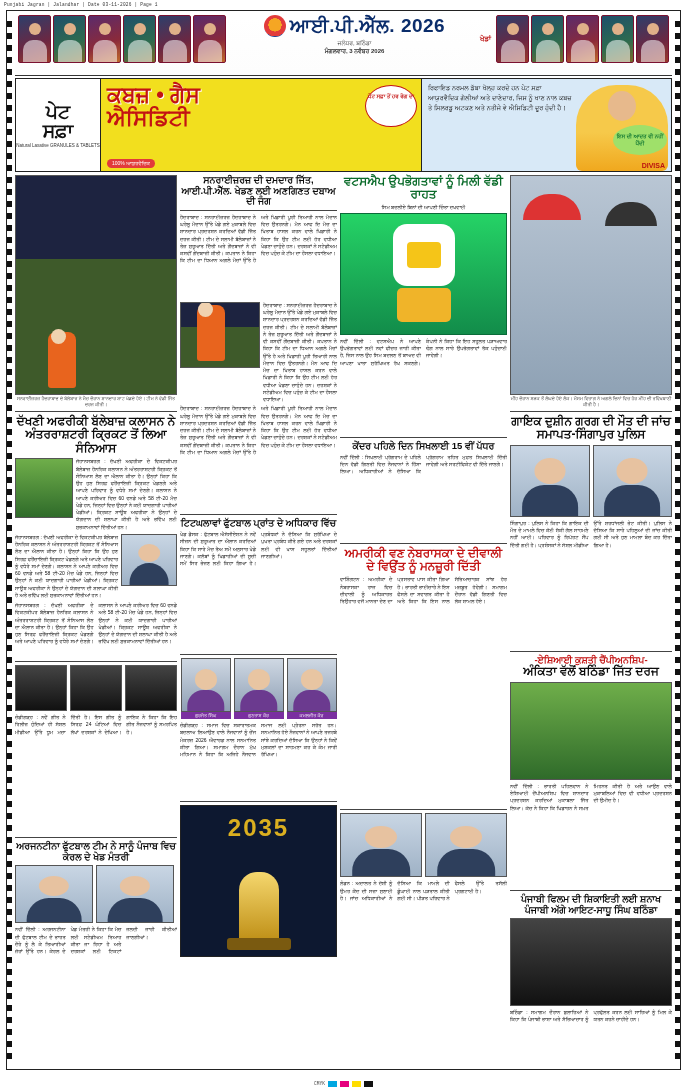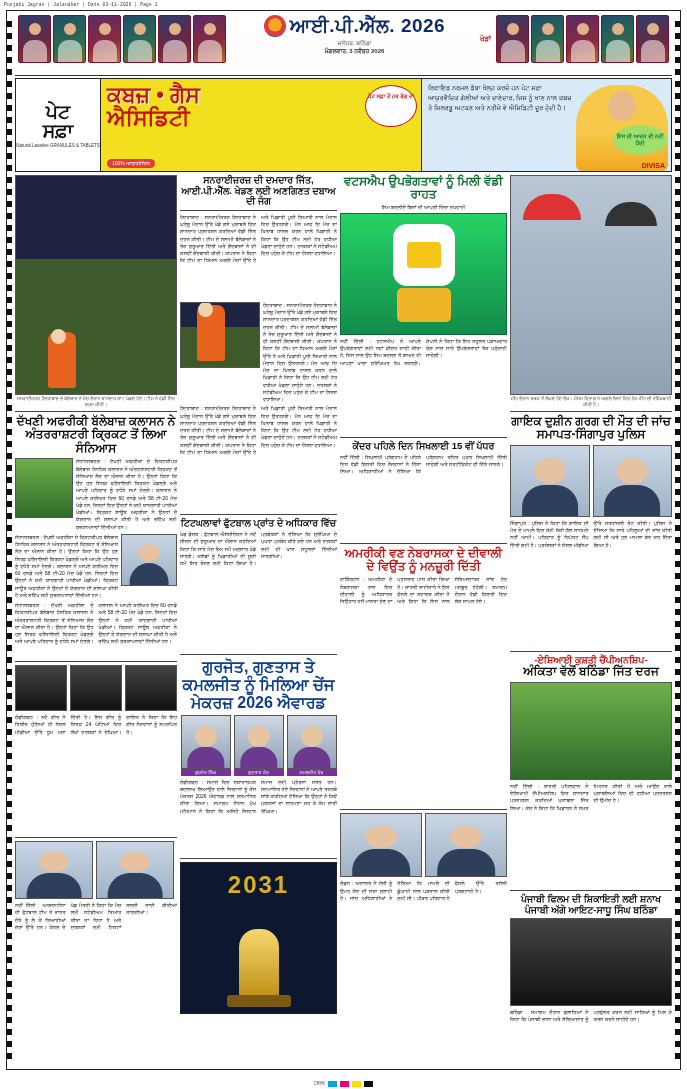--- a/index.html
+++ b/index.html
@@ -340,20 +340,21 @@
           </div>
           <div class="body-text cols2" style="height:56px;overflow:hidden;">ਜੋਹਾਨਸਬਰਗ : ਦੱਖਣੀ ਅਫਰੀਕਾ ਦੇ ਵਿਕਟਕੀਪਰ ਬੱਲੇਬਾਜ਼ ਹੈਨਰਿਕ ਕਲਾਸਨ ਨੇ ਅੰਤਰਰਾਸ਼ਟਰੀ ਕ੍ਰਿਕਟ ਤੋਂ ਸੰਨਿਆਸ ਲੈਣ ਦਾ ਐਲਾਨ ਕੀਤਾ ਹੈ। ਉਨ੍ਹਾਂ ਕਿਹਾ ਕਿ ਉਹ ਹੁਣ ਸਿਰਫ਼ ਫਰੈਂਚਾਇਜ਼ੀ ਕ੍ਰਿਕਟ ਖੇਡਣਗੇ ਅਤੇ ਆਪਣੇ ਪਰਿਵਾਰ ਨੂੰ ਵਧੇਰੇ ਸਮਾਂ ਦੇਣਗੇ। ਕਲਾਸਨ ਨੇ ਆਪਣੇ ਕਰੀਅਰ ਵਿਚ 60 ਵਨਡੇ ਅਤੇ 58 ਟੀ-20 ਮੈਚ ਖੇਡੇ ਹਨ, ਜਿਨ੍ਹਾਂ ਵਿਚ ਉਨ੍ਹਾਂ ਨੇ ਕਈ ਯਾਦਗਾਰੀ ਪਾਰੀਆਂ ਖੇਡੀਆਂ। ਕ੍ਰਿਕਟ ਸਾਊਥ ਅਫਰੀਕਾ ਨੇ ਉਨ੍ਹਾਂ ਦੇ ਯੋਗਦਾਨ ਦੀ ਸ਼ਲਾਘਾ ਕੀਤੀ ਹੈ ਅਤੇ ਭਵਿੱਖ ਲਈ ਸ਼ੁਭਕਾਮਨਾਵਾਂ ਦਿੱਤੀਆਂ ਹਨ।</div>
           <div class="rule"></div>
           <div class="fig-row" style="margin:3px 0;">
             <div class="photo ph-dark smallpic" style="width:50px;height:44px;"></div>
             <div class="photo ph-dark smallpic" style="width:50px;height:44px;"></div>
             <div class="photo ph-dark smallpic" style="width:50px;height:44px;"></div>
           </div>
           <div class="body-text cols3" style="height:120px;overflow:hidden;">ਚੰਡੀਗੜ੍ਹ : ਨਵੇਂ ਗੀਤ ਨੇ ਰਿਲੀਜ਼ ਹੁੰਦਿਆਂ ਹੀ ਸੋਸ਼ਲ ਮੀਡੀਆ ਉੱਤੇ ਧੂਮ ਮਚਾ ਦਿੱਤੀ ਹੈ। ਇਸ ਗੀਤ ਨੂੰ ਸਿਰਫ਼ 24 ਘੰਟਿਆਂ ਵਿਚ ਲੱਖਾਂ ਦਰਸ਼ਕਾਂ ਨੇ ਦੇਖਿਆ। ਗਾਇਕ ਨੇ ਕਿਹਾ ਕਿ ਇਹ ਗੀਤ ਨੌਜਵਾਨਾਂ ਨੂੰ ਸਮਰਪਿਤ ਹੈ।</div>
           <div class="rule"></div>
+          <div class="hl h9">ਅਰਜਨਟੀਨਾ ਫੁੱਟਬਾਲ ਟੀਮ ਨੇ ਸਾਨੂੰ ਪੰਜਾਬ ਵਿਚ ਕੇਰਲ ਦੇ ਖੇਡ ਮੰਤਰੀ</div>
           <div class="fig-row" style="margin:3px 0;">
             <div class="photo ph-person smallpic" style="width:76px;height:56px;"></div>
             <div class="photo ph-person smallpic" style="width:76px;height:56px;"></div>
           </div>
           <div class="body-text cols3" style="height:92px;overflow:hidden;">ਨਵੀਂ ਦਿੱਲੀ : ਅਰਜਨਟੀਨਾ ਦੀ ਫੁੱਟਬਾਲ ਟੀਮ ਦੇ ਭਾਰਤ ਦੌਰੇ ਨੂੰ ਲੈ ਕੇ ਤਿਆਰੀਆਂ ਜ਼ੋਰਾਂ ਉੱਤੇ ਹਨ। ਕੇਰਲ ਦੇ ਖੇਡ ਮੰਤਰੀ ਨੇ ਕਿਹਾ ਕਿ ਮੈਚ ਲਈ ਸਟੇਡੀਅਮ ਤਿਆਰ ਕੀਤਾ ਜਾ ਰਿਹਾ ਹੈ ਅਤੇ ਦਰਸ਼ਕਾਂ ਲਈ ਟਿਕਟਾਂ ਜਲਦੀ ਜਾਰੀ ਕੀਤੀਆਂ ਜਾਣਗੀਆਂ।</div>
         </div>
 
         <div class="col c2">
           <div class="hl h9">ਸਨਰਾਈਜ਼ਰਜ਼ ਦੀ ਦਮਦਾਰ ਜਿੱਤ, ਆਈ.ਪੀ.ਐੱਲ. ਖੇਡਣ ਲਈ ਅਣਗਿਣਤ ਦਬਾਅ ਦੀ ਜੰਗ</div>
           <div class="rule"></div>
@@ -363,40 +364,39 @@
             <div class="body-text" style="flex:1;">ਹੈਦਰਾਬਾਦ : ਸਨਰਾਈਜ਼ਰਜ਼ ਹੈਦਰਾਬਾਦ ਨੇ ਘਰੇਲੂ ਮੈਦਾਨ ਉੱਤੇ ਖੇਡੇ ਗਏ ਮੁਕਾਬਲੇ ਵਿਚ ਸ਼ਾਨਦਾਰ ਪ੍ਰਦਰਸ਼ਨ ਕਰਦਿਆਂ ਵੱਡੀ ਜਿੱਤ ਦਰਜ ਕੀਤੀ। ਟੀਮ ਦੇ ਸਲਾਮੀ ਬੱਲੇਬਾਜ਼ਾਂ ਨੇ ਤੇਜ਼ ਸ਼ੁਰੂਆਤ ਦਿੱਤੀ ਅਤੇ ਗੇਂਦਬਾਜ਼ਾਂ ਨੇ ਵੀ ਕਸਵੀਂ ਗੇਂਦਬਾਜ਼ੀ ਕੀਤੀ। ਕਪਤਾਨ ਨੇ ਕਿਹਾ ਕਿ ਟੀਮ ਦਾ ਧਿਆਨ ਅਗਲੇ ਮੈਚਾਂ ਉੱਤੇ ਹੈ ਅਤੇ ਖਿਡਾਰੀ ਪੂਰੀ ਤਿਆਰੀ ਨਾਲ ਮੈਦਾਨ ਵਿਚ ਉਤਰਨਗੇ। ਮੈਨ ਆਫ ਦਿ ਮੈਚ ਦਾ ਖਿਤਾਬ ਹਾਸਲ ਕਰਨ ਵਾਲੇ ਖਿਡਾਰੀ ਨੇ ਕਿਹਾ ਕਿ ਉਹ ਟੀਮ ਲਈ ਹੋਰ ਵਧੀਆ ਖੇਡਣਾ ਚਾਹੁੰਦੇ ਹਨ। ਦਰਸ਼ਕਾਂ ਨੇ ਸਟੇਡੀਅਮ ਵਿਚ ਪਹੁੰਚ ਕੇ ਟੀਮ ਦਾ ਹੌਸਲਾ ਵਧਾਇਆ।</div>
           </div>
           <div class="body-text cols2" style="height:106px;overflow:hidden;">ਹੈਦਰਾਬਾਦ : ਸਨਰਾਈਜ਼ਰਜ਼ ਹੈਦਰਾਬਾਦ ਨੇ ਘਰੇਲੂ ਮੈਦਾਨ ਉੱਤੇ ਖੇਡੇ ਗਏ ਮੁਕਾਬਲੇ ਵਿਚ ਸ਼ਾਨਦਾਰ ਪ੍ਰਦਰਸ਼ਨ ਕਰਦਿਆਂ ਵੱਡੀ ਜਿੱਤ ਦਰਜ ਕੀਤੀ। ਟੀਮ ਦੇ ਸਲਾਮੀ ਬੱਲੇਬਾਜ਼ਾਂ ਨੇ ਤੇਜ਼ ਸ਼ੁਰੂਆਤ ਦਿੱਤੀ ਅਤੇ ਗੇਂਦਬਾਜ਼ਾਂ ਨੇ ਵੀ ਕਸਵੀਂ ਗੇਂਦਬਾਜ਼ੀ ਕੀਤੀ। ਕਪਤਾਨ ਨੇ ਕਿਹਾ ਕਿ ਟੀਮ ਦਾ ਧਿਆਨ ਅਗਲੇ ਮੈਚਾਂ ਉੱਤੇ ਹੈ ਅਤੇ ਖਿਡਾਰੀ ਪੂਰੀ ਤਿਆਰੀ ਨਾਲ ਮੈਦਾਨ ਵਿਚ ਉਤਰਨਗੇ। ਮੈਨ ਆਫ ਦਿ ਮੈਚ ਦਾ ਖਿਤਾਬ ਹਾਸਲ ਕਰਨ ਵਾਲੇ ਖਿਡਾਰੀ ਨੇ ਕਿਹਾ ਕਿ ਉਹ ਟੀਮ ਲਈ ਹੋਰ ਵਧੀਆ ਖੇਡਣਾ ਚਾਹੁੰਦੇ ਹਨ। ਦਰਸ਼ਕਾਂ ਨੇ ਸਟੇਡੀਅਮ ਵਿਚ ਪਹੁੰਚ ਕੇ ਟੀਮ ਦਾ ਹੌਸਲਾ ਵਧਾਇਆ।</div>
 
 
           <div class="rule"></div>
           <div class="hl h9">ਟਿਟਘਲਾਵਾਂ ਫੁੱਟਬਾਲ ਪ੍ਰਾਂਤ ਦੇ ਅਧਿਕਾਰ ਵਿੱਚ</div>
           <div class="body-text cols2" style="height:120px;overflow:hidden;margin-top:2px;">ਖੇਡ ਡੈਸਕ : ਫੁੱਟਬਾਲ ਐਸੋਸੀਏਸ਼ਨ ਨੇ ਨਵੇਂ ਸੀਜ਼ਨ ਦੀ ਸ਼ੁਰੂਆਤ ਦਾ ਐਲਾਨ ਕਰਦਿਆਂ ਕਿਹਾ ਕਿ ਸਾਰੇ ਮੈਚ ਤੈਅ ਸਮੇਂ ਅਨੁਸਾਰ ਖੇਡੇ ਜਾਣਗੇ। ਕਲੱਬਾਂ ਨੂੰ ਖਿਡਾਰੀਆਂ ਦੀ ਸੂਚੀ ਸਮੇਂ ਸਿਰ ਭੇਜਣ ਲਈ ਕਿਹਾ ਗਿਆ ਹੈ। ਪ੍ਰਬੰਧਕਾਂ ਨੇ ਦੱਸਿਆ ਕਿ ਸੁਰੱਖਿਆ ਦੇ ਪੁਖਤਾ ਪ੍ਰਬੰਧ ਕੀਤੇ ਗਏ ਹਨ ਅਤੇ ਦਰਸ਼ਕਾਂ ਲਈ ਵੀ ਖਾਸ ਸਹੂਲਤਾਂ ਦਿੱਤੀਆਂ ਜਾਣਗੀਆਂ।</div>
 
           <div class="rule"></div>
-          <div class="hl h16 blue">ਗੁਰਜੋਤ, ਗੁਣਤਾਸ ਤੇ ਕਮਲਜੀਤ ਨੂੰ ਮਿਲਿਆ ਚੇਂਜ ਮੇਕਰਜ਼ 2026 ਐਵਾਰਡ</div>
           <div class="faces">
             <div class="face">
               <div class="im"></div>
               <div class="nm">ਗੁਰਜੋਤ ਸਿੰਘ</div>
             </div>
             <div class="face">
               <div class="im"></div>
               <div class="nm">ਗੁਣਤਾਸ ਕੌਰ</div>
             </div>
             <div class="face">
               <div class="im"></div>
               <div class="nm">ਕਮਲਜੀਤ ਕੌਰ</div>
             </div>
           </div>
           <div class="body-text cols2" style="height:76px;overflow:hidden;margin-top:3px;">ਚੰਡੀਗੜ੍ਹ : ਸਮਾਜ ਵਿਚ ਸਕਾਰਾਤਮਕ ਬਦਲਾਅ ਲਿਆਉਣ ਵਾਲੇ ਨੌਜਵਾਨਾਂ ਨੂੰ ਚੇਂਜ ਮੇਕਰਜ਼ 2026 ਐਵਾਰਡ ਨਾਲ ਸਨਮਾਨਿਤ ਕੀਤਾ ਗਿਆ। ਸਮਾਗਮ ਦੌਰਾਨ ਮੁੱਖ ਮਹਿਮਾਨ ਨੇ ਕਿਹਾ ਕਿ ਅਜਿਹੇ ਨੌਜਵਾਨ ਸਮਾਜ ਲਈ ਪ੍ਰੇਰਨਾ ਸਰੋਤ ਹਨ। ਸਨਮਾਨਿਤ ਹੋਏ ਨੌਜਵਾਨਾਂ ਨੇ ਆਪਣੇ ਤਜਰਬੇ ਸਾਂਝੇ ਕਰਦਿਆਂ ਦੱਸਿਆ ਕਿ ਉਨ੍ਹਾਂ ਨੇ ਕਿਵੇਂ ਮੁਸ਼ਕਲਾਂ ਦਾ ਸਾਹਮਣਾ ਕਰ ਕੇ ਕੰਮ ਜਾਰੀ ਰੱਖਿਆ।</div>
 
           <div class="rule"></div>
           <div class="trophy-ad" style="margin-top:3px;">
-            <div class="yr">2031</div>
+            <div class="yr">2035</div>
             <div class="cup"></div>
           </div>
 
         </div>
 
         <div class="col c3">
           <div class="hl h11 green">ਵਟਸਐਪ ਉਪਭੋਗਤਾਵਾਂ ਨੂੰ ਮਿਲੀ ਵੱਡੀ ਰਾਹਤ</div>
           <div class="centerline" style="margin:2px 0;">ਸਿਮ ਬਦਲੀਏ ਬਿਨਾਂ ਦੀ ਆਪਣੀ ਚਿੰਤਾ ਦਖਵਾਈ</div>
           <div class="whatsapp">
             <div class="bub"></div>

